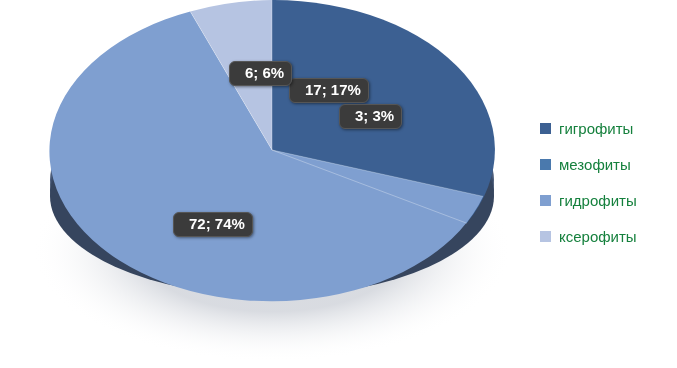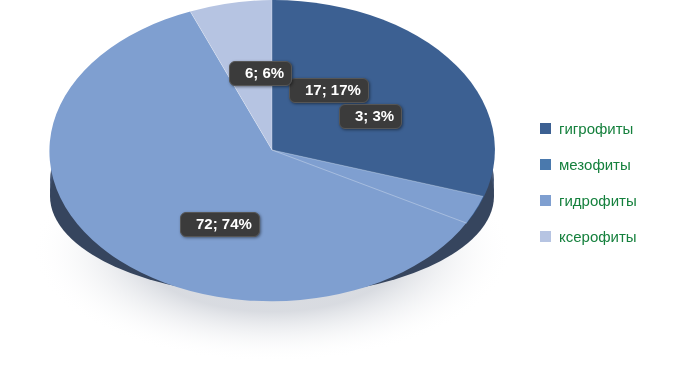--- a/index.html
+++ b/index.html
@@ -45,21 +45,21 @@
     padding:3px 7px 4px 15px;
     border:1px solid #565656;
     border-radius:6px;
     box-shadow:1px 1px 3px rgba(0,0,0,0.45);
     white-space:nowrap;
     line-height:1.05;
     font-family:"Liberation Sans", sans-serif;
   }
   #label-0{ left:289px; top:78px; }
   #label-1{ left:339px; top:104px; }
-  #label-2{ left:180px; top:212px; }
+  #label-2{ left:173px; top:212px; }
   #label-3{ left:229px; top:61px; }
 </style>
 </head>
 <body style="background: rgb(255, 255, 255);">
 
 <div id="chart-root">
 
   <svg width="677" height="368" viewBox="0 0 677 368" aria-hidden="true">
     <defs>
       <radialGradient id="shadowGrad" cx="50%" cy="50%" r="50%">

